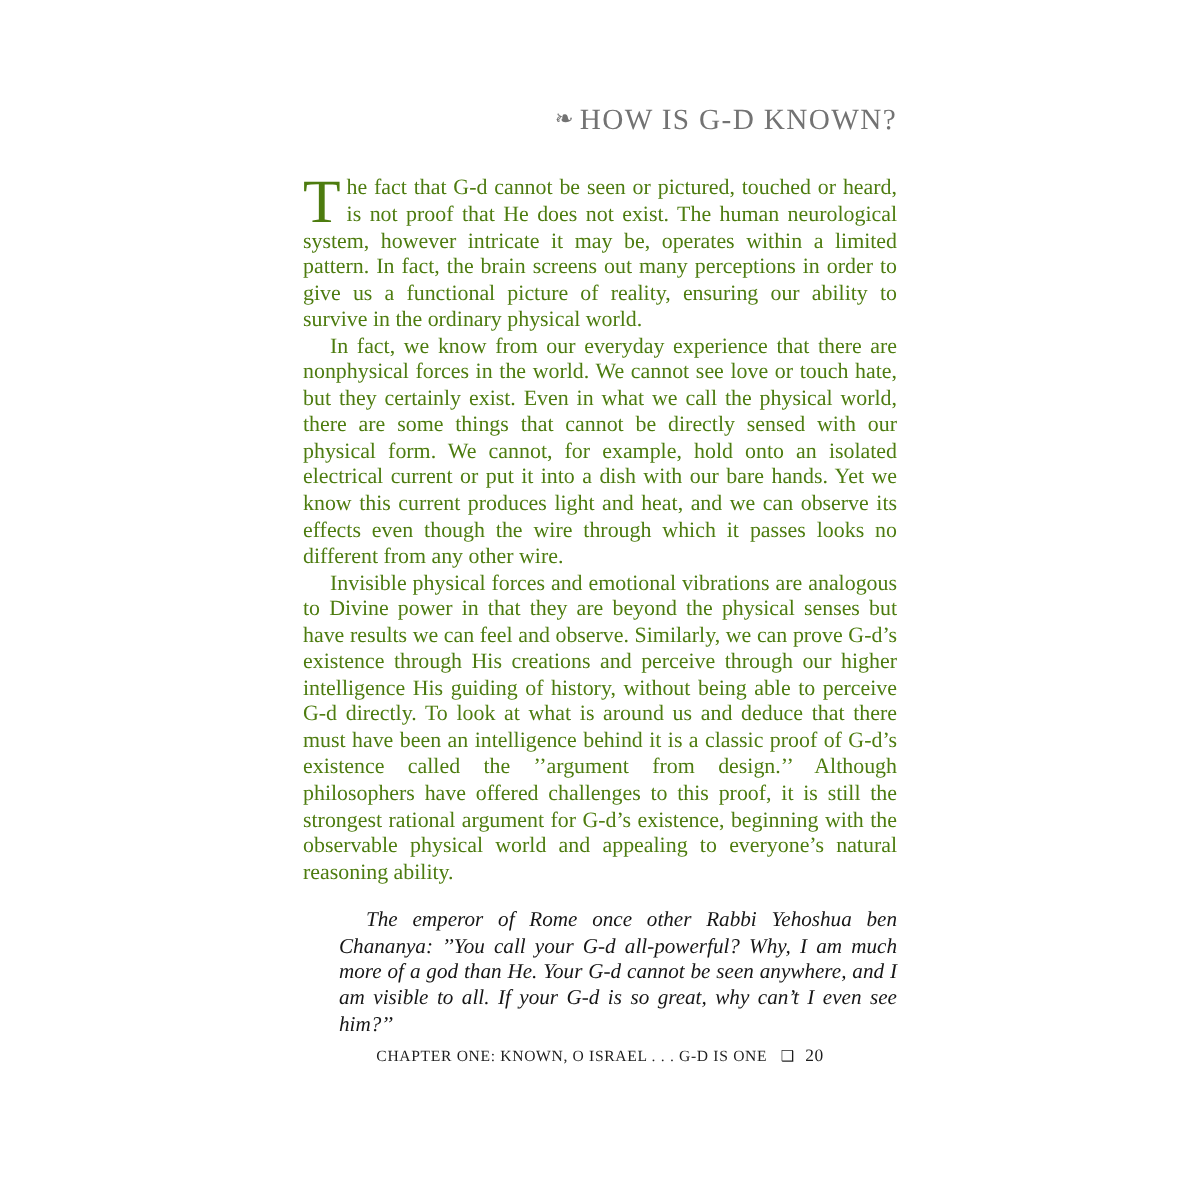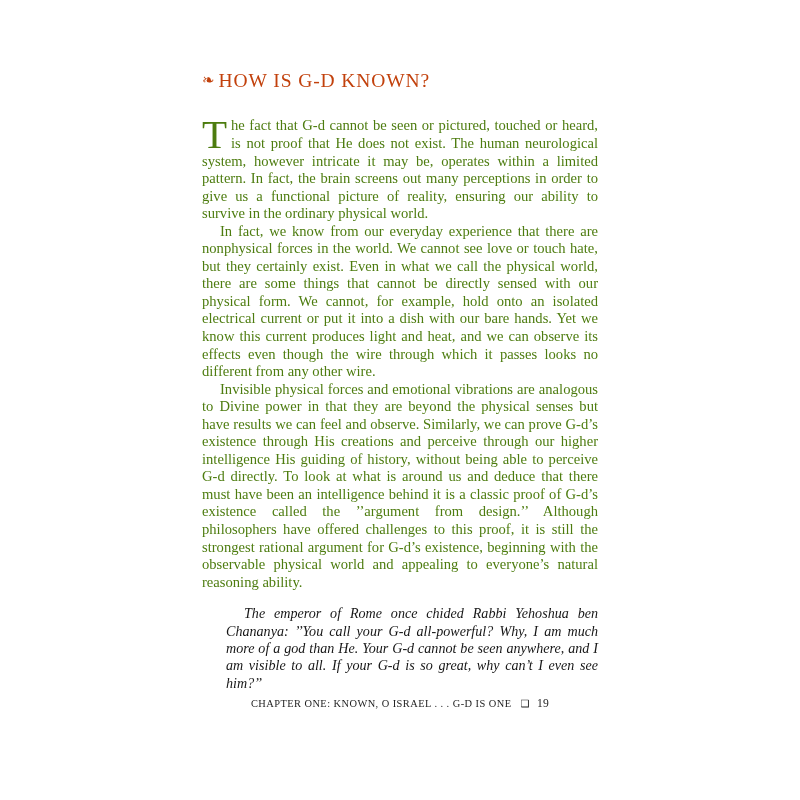--- a/index.html
+++ b/index.html
@@ -22,24 +22,24 @@
   
   .text-column {
     position: absolute;
     left: 202px;
     top: 70px;
     width: 396px;
   }
 
   
   .chapter-head {
-    text-align: left;
+    text-align: right;
     font-size: 19.5px;
     letter-spacing: 0.9px;
-    color: #c2410c;
+    color: #737373;
     font-weight: 400;
     margin: 0 0 26px 0;
     white-space: nowrap;
     line-height: 1.1;
   }
   .head-ornament {
     font-size: 15px;
     letter-spacing: 0;
     margin-right: 4px;
     position: relative;
@@ -124,22 +124,22 @@
 
     <div class="chapter-head">
       <span class="head-ornament">❧</span><span class="head-title">HOW IS G-D KNOWN?</span>
     </div>
 
     <p class="body-par first">The fact that G-d cannot be seen or pictured, touched or heard, is not proof that He does not exist. The human neurological system, however intricate it may be, operates within a limited pattern. In fact, the brain screens out many perceptions in order to give us a functional picture of reality, ensuring our ability to survive in the ordinary physical world.</p>
     <p class="body-par">In fact, we know from our everyday experience that there are nonphysical forces in the world. We cannot see love or touch hate, but they certainly exist. Even in what we call the physical world, there are some things that cannot be directly sensed with our physical form. We cannot, for example, hold onto an isolated electrical current or put it into a dish with our bare hands. Yet we know this current produces light and heat, and we can observe its effects even though the wire through which it passes looks no different from any other wire.</p>
     <p class="body-par">Invisible physical forces and emotional vibrations are analogous to Divine power in that they are beyond the physical senses but have results we can feel and observe. Similarly, we can prove G-d’s existence through His creations and perceive through our higher intelligence His guiding of history, without being able to perceive G-d directly. To look at what is around us and deduce that there must have been an intelligence behind it is a classic proof of G-d’s existence called the ’’argument from design.’’ Although philosophers have offered challenges to this proof, it is still the strongest rational argument for G-d’s existence, beginning with the observable physical world and appealing to everyone’s natural reasoning ability.</p>
 
     <div class="quote-block">
-      <p>The emperor of Rome once chided Rabbi Yehoshua ben Chananya: ’’You call your G-d all-powerful? Why, I am much more of a god than He. Your G-d cannot be seen anywhere, and I am visible to all. If your G-d is so great, why can’t I even see him?’’</p>
+      <p>The emperor of Rome once other Rabbi Yehoshua ben Chananya: ’’You call your G-d all-powerful? Why, I am much more of a god than He. Your G-d cannot be seen anywhere, and I am visible to all. If your G-d is so great, why can’t I even see him?’’</p>
     </div>
 
   </div>
 
   <div class="page-foot">
-    <span class="foot-label">CHAPTER ONE: KNOWN, O ISRAEL . . . G-D IS ONE</span><span class="foot-ornament">❑</span><span class="foot-folio">19</span>
+    <span class="foot-label">CHAPTER ONE: KNOWN, O ISRAEL . . . G-D IS ONE</span><span class="foot-ornament">❑</span><span class="foot-folio">20</span>
   </div>
 
 </div>
 
 </body></html>

